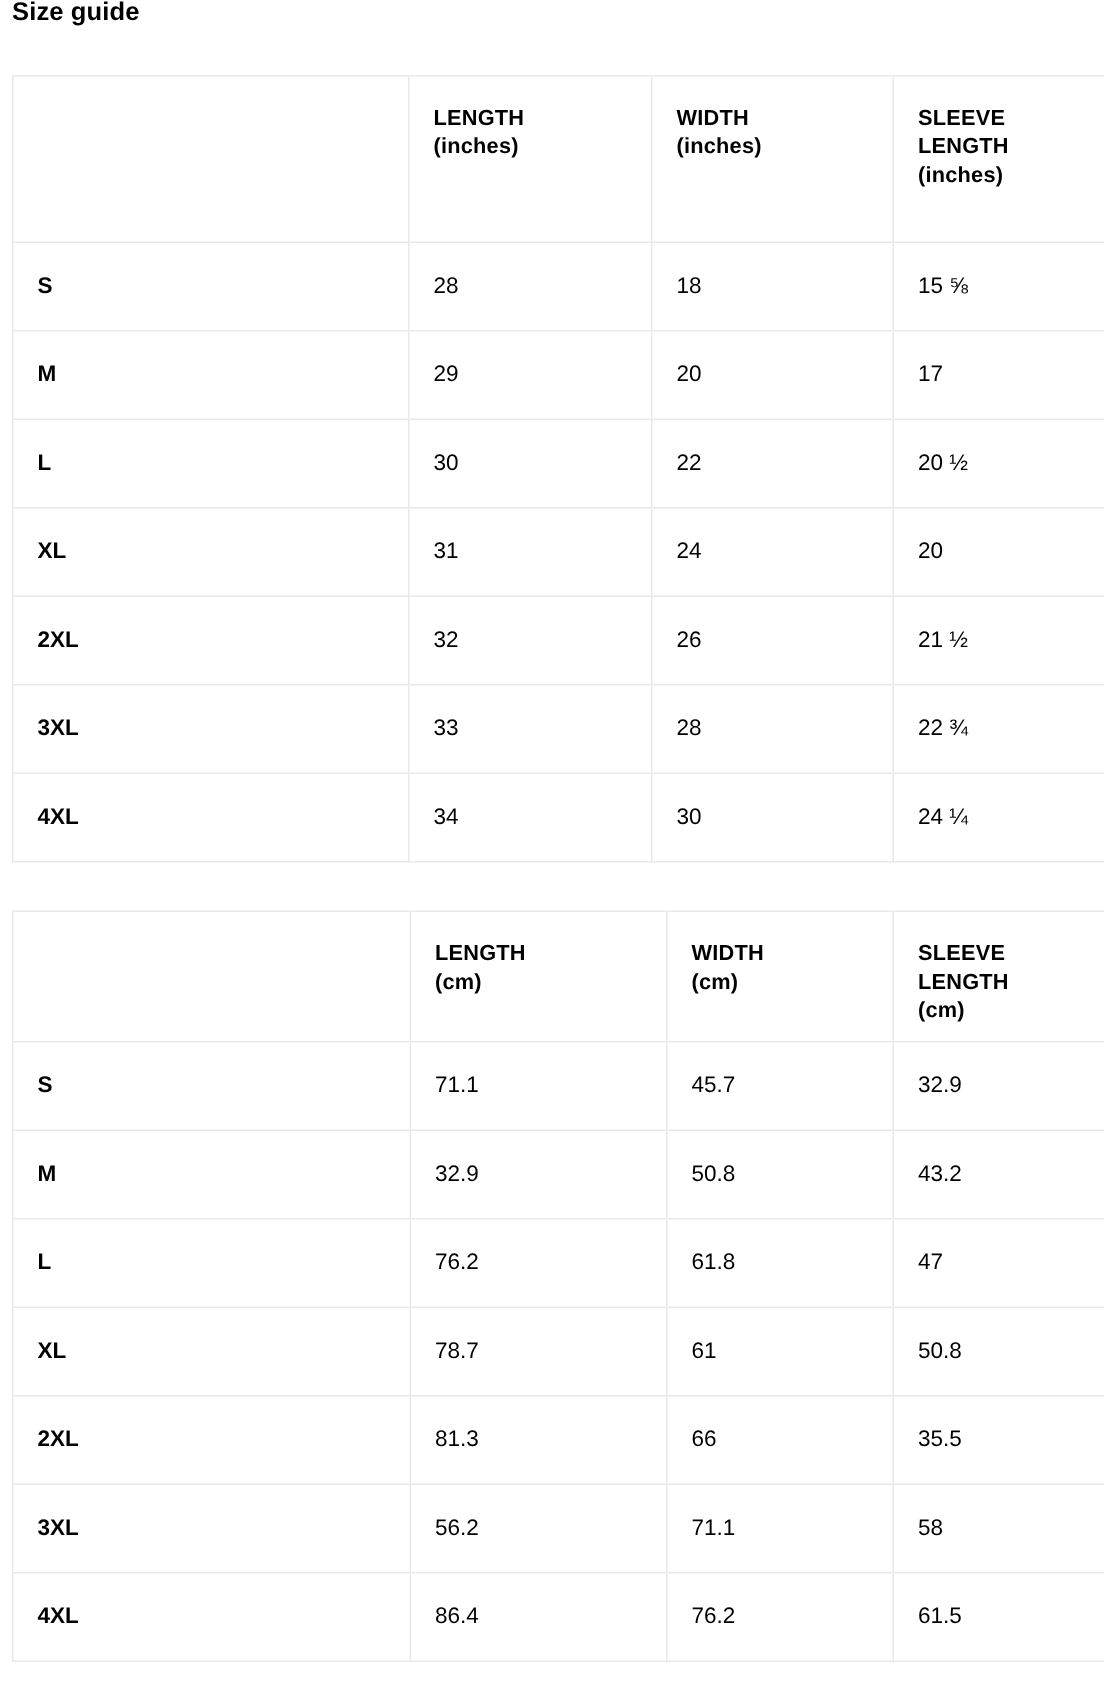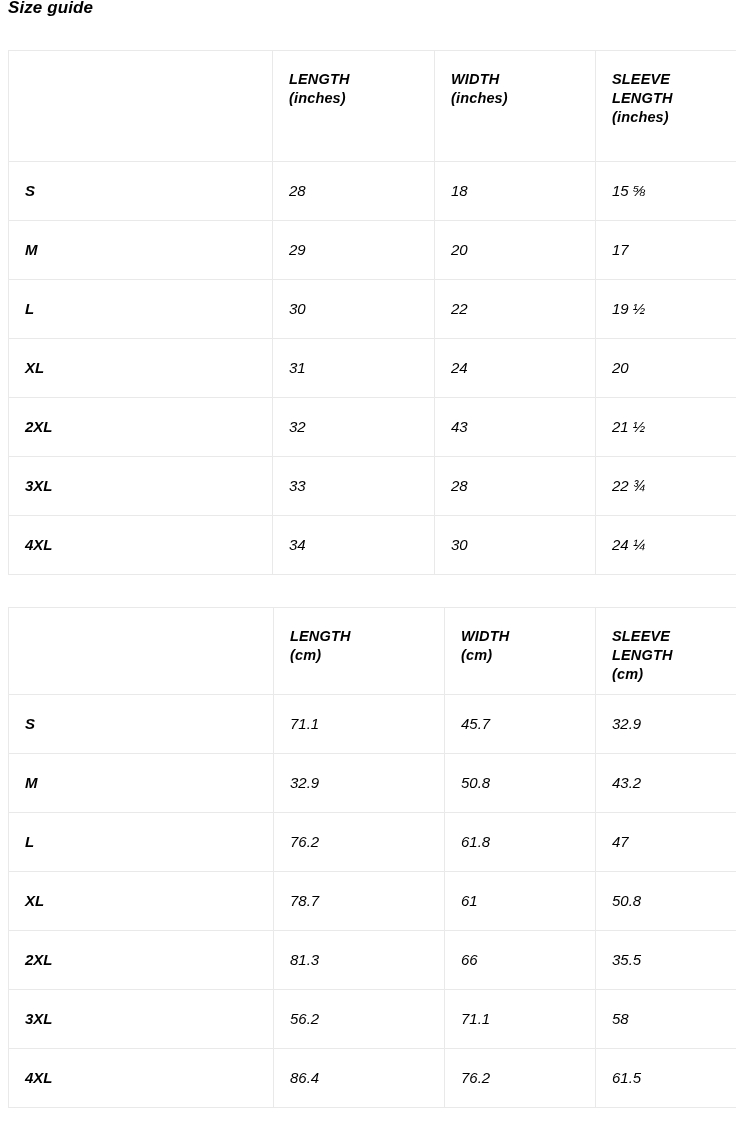--- a/index.html
+++ b/index.html
@@ -14,21 +14,20 @@
     font-family: "Liberation Sans", sans-serif;
     color: #000000;
     overflow: hidden;
   }
 
   .page {
     position: relative;
     width: 736px;
     height: 1133px;
     padding: 0;
-    font-style: italic;
   }
 
   
   .page-title {
     font-size: 17px;
     font-weight: bold;
     line-height: 20px;
     color: #000000;
     margin: 0;
     padding: 0 0 0 8px;
@@ -157,32 +156,32 @@
         <tr>
           <td class="size-label">M</td>
           <td>29</td>
           <td>20</td>
           <td class="frac">17</td>
         </tr>
         <tr>
           <td class="size-label">L</td>
           <td>30</td>
           <td>22</td>
-          <td class="frac">19 ½</td>
+          <td class="frac">20 ½</td>
         </tr>
         <tr>
           <td class="size-label">XL</td>
           <td>31</td>
           <td>24</td>
           <td class="frac">20</td>
         </tr>
         <tr>
           <td class="size-label">2XL</td>
           <td>32</td>
-          <td>43</td>
+          <td>26</td>
           <td class="frac">21 ½</td>
         </tr>
         <tr>
           <td class="size-label">3XL</td>
           <td>33</td>
           <td>28</td>
           <td class="frac">22 ¾</td>
         </tr>
         <tr>
           <td class="size-label">4XL</td>

